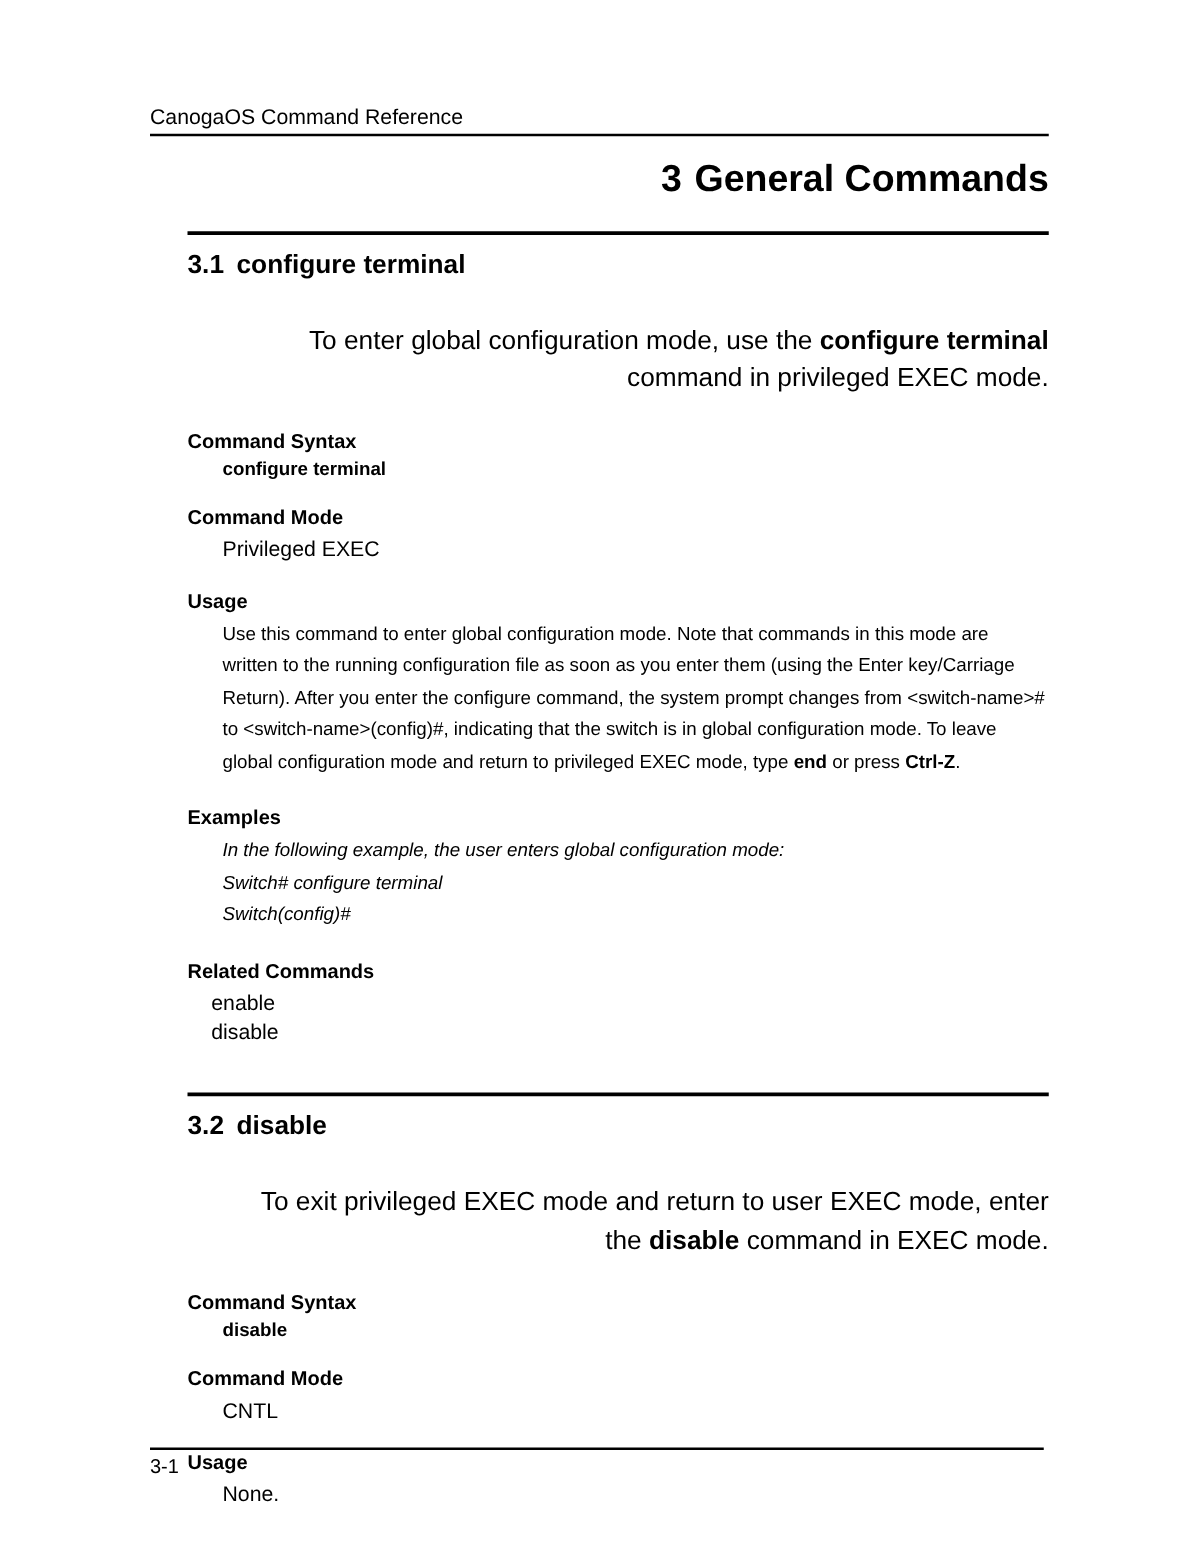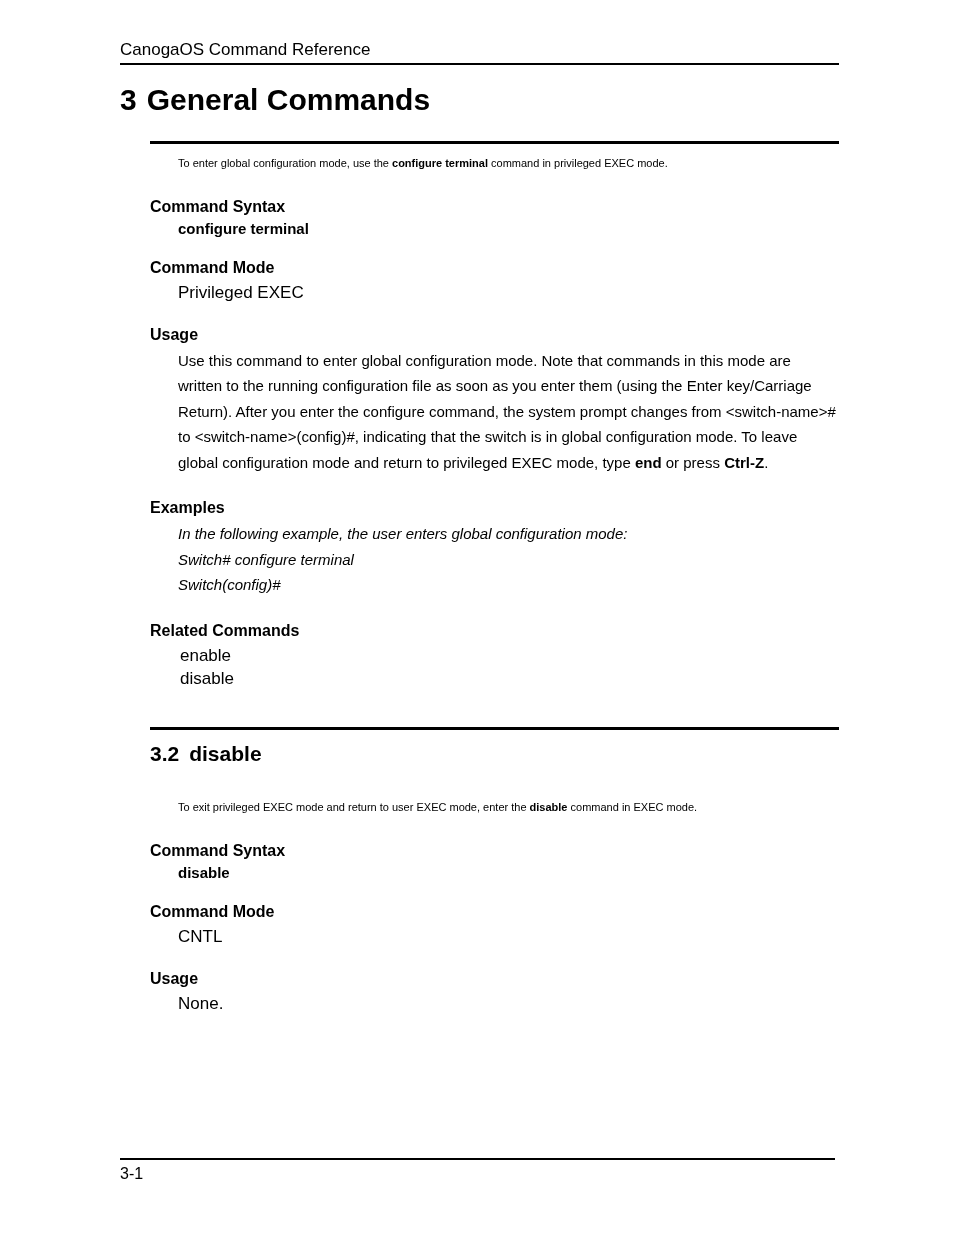--- a/index.html
+++ b/index.html
@@ -6,55 +6,57 @@
     font-family: Arial, Helvetica, sans-serif;
     background: #fff;
     margin: 0;
     padding: 0;
     color: #000;
   }
   .page {
     width: 954px;
     height: 1235px;
     box-sizing: border-box;
-    padding: 40px 115px 40px 120px;
+    padding: 84px 115px 40px 120px;
     position: relative;
   }
   .running-header {
     font-size: 17px;
     padding-bottom: 3px;
     border-bottom: 2px solid #000;
     margin-bottom: 18px;
   }
   .chapter-title {
     font-size: 30px;
     font-weight: bold;
     margin: 0 0 24px 0;
+    text-align: right;
   }
   .chapter-num {
     margin-right: 10px;
   }
   .section-block {
     margin-left: 30px;
   }
   .section-rule {
     border: none;
     border-top: 3px solid #000;
     margin: 0 0 12px 0;
   }
   .section-heading {
     font-size: 21px;
     font-weight: bold;
     margin: 0 0 34px 0;
   }
   .section-num { margin-right: 10px; }
   .intro-para {
-    font-size: 11px;
+    font-size: 21px;
     margin: 0 0 26px 28px;
     line-height: 1.45;
+    text-align: right;
   }
   .subhead {
     font-size: 16px;
     font-weight: bold;
     margin: 0 0 4px 0;
   }
   .sub-body {
     font-size: 15px;
     margin: 0 0 24px 28px;
     line-height: 1.7;
@@ -65,21 +67,21 @@
     line-height: 1.45;
   }
   .sub-body .bold, .intro-para .bold { font-weight: bold; }
   .syntax-line {
     font-size: 15px;
     font-weight: bold;
     margin: 0 0 22px 28px;
   }
   .related-list {
     font-size: 17px;
-    margin: 4px 0 36px 30px;
+    margin: 4px 0 36px 19px;
     line-height: 1.4;
   }
   .example-block {
     font-size: 15px;
     margin: 0 0 24px 28px;
     line-height: 1.7;
     font-style: italic;
   }
   .footer {
     position: absolute;
@@ -100,20 +102,23 @@
 <div class="page">
 
   <div class="running-header">CanogaOS  Command  Reference</div>
 
   <h1 class="chapter-title">
     <span class="chapter-num">3</span><span>General Commands</span>
   </h1>
 
   <div class="section-block">
     <hr class="section-rule">
+    <h2 class="section-heading">
+      <span class="section-num">3.1</span><span>configure terminal</span>
+    </h2>
 
     <p class="intro-para">
       <span>To enter global configuration mode, use the </span><span class="bold">configure terminal</span><span> command in privileged EXEC mode.</span>
     </p>
 
     <div class="subhead">Command Syntax</div>
     <div class="syntax-line">configure terminal</div>
 
     <div class="subhead">Command Mode</div>
     <div class="sub-body-tight">Privileged EXEC</div>

